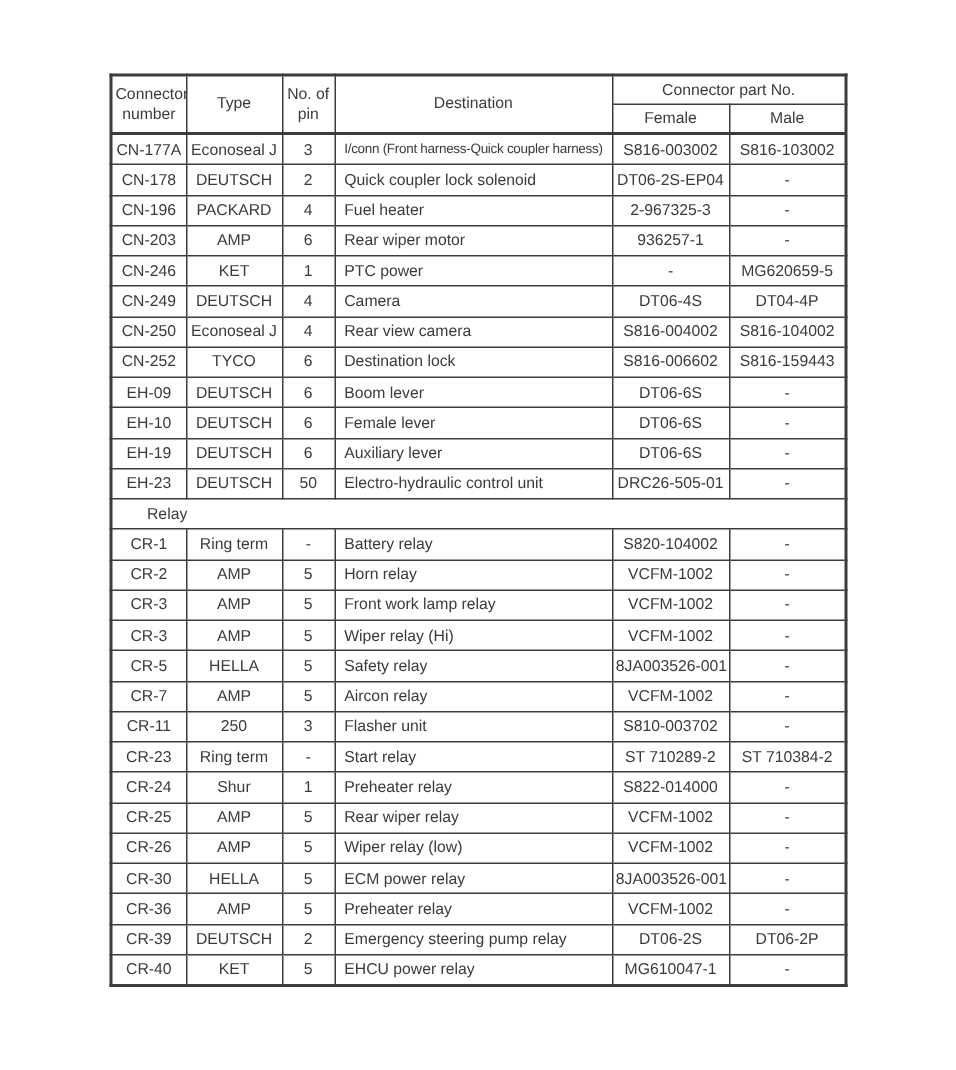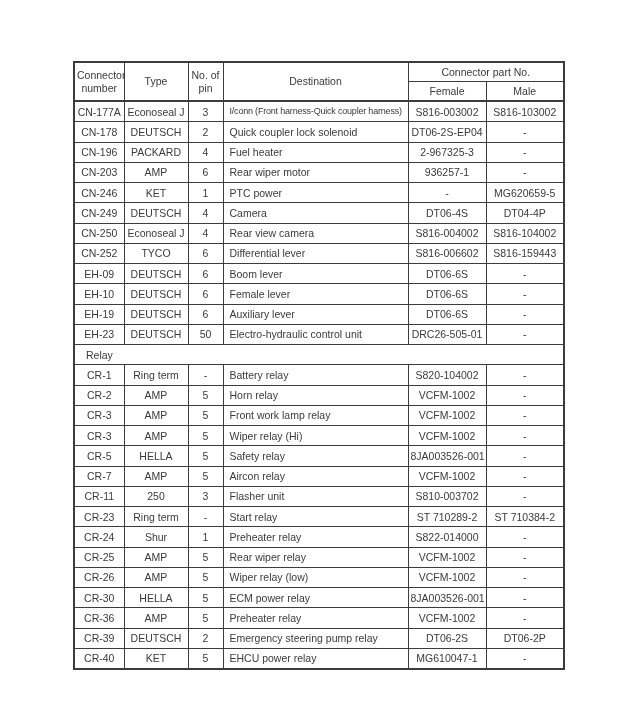--- a/index.html
+++ b/index.html
@@ -11,21 +11,21 @@
   .page {
     position: relative;
     width: 637px;
     height: 713px;
     background: #ffffff;
     overflow: hidden;
   }
   table.conn-table {
     position: absolute;
     left: 73px;
-    top: 61px;
+    top: 49px;
     width: 490px;
     border-collapse: collapse;
     table-layout: fixed;
     font-size: 10.5px;
     color: #3a3a3a;
     border: 2px solid #3c3c3c;
   }
   .conn-table th,
   .conn-table td {
     border: 1px solid #3c3c3c;
@@ -46,21 +46,21 @@
   }
   .conn-table tbody td {
     height: 19.25px;
   }
   .conn-table td.dest {
     text-align: left;
     padding-left: 6px;
   }
   .conn-table td.section-cell {
     text-align: left;
-    padding-left: 11px;
+    padding-left: 23px;
   }
 </style>
 </head>
 <body>
 
 <div class="page">
   <table class="conn-table">
     <colgroup>
       <col style="width:50px">
       <col style="width:64px">
@@ -136,21 +136,21 @@
           <td>Econoseal J</td>
           <td>4</td>
           <td class="dest">Rear view camera</td>
           <td>S816-004002</td>
           <td>S816-104002</td>
         </tr>
         <tr>
           <td>CN-252</td>
           <td>TYCO</td>
           <td>6</td>
-          <td class="dest">Differential lever</td>
+          <td class="dest">Destination lock</td>
           <td>S816-006602</td>
           <td>S816-159443</td>
         </tr>
         <tr>
           <td>EH-09</td>
           <td>DEUTSCH</td>
           <td>6</td>
           <td class="dest">Boom lever</td>
           <td>DT06-6S</td>
           <td>-</td>

